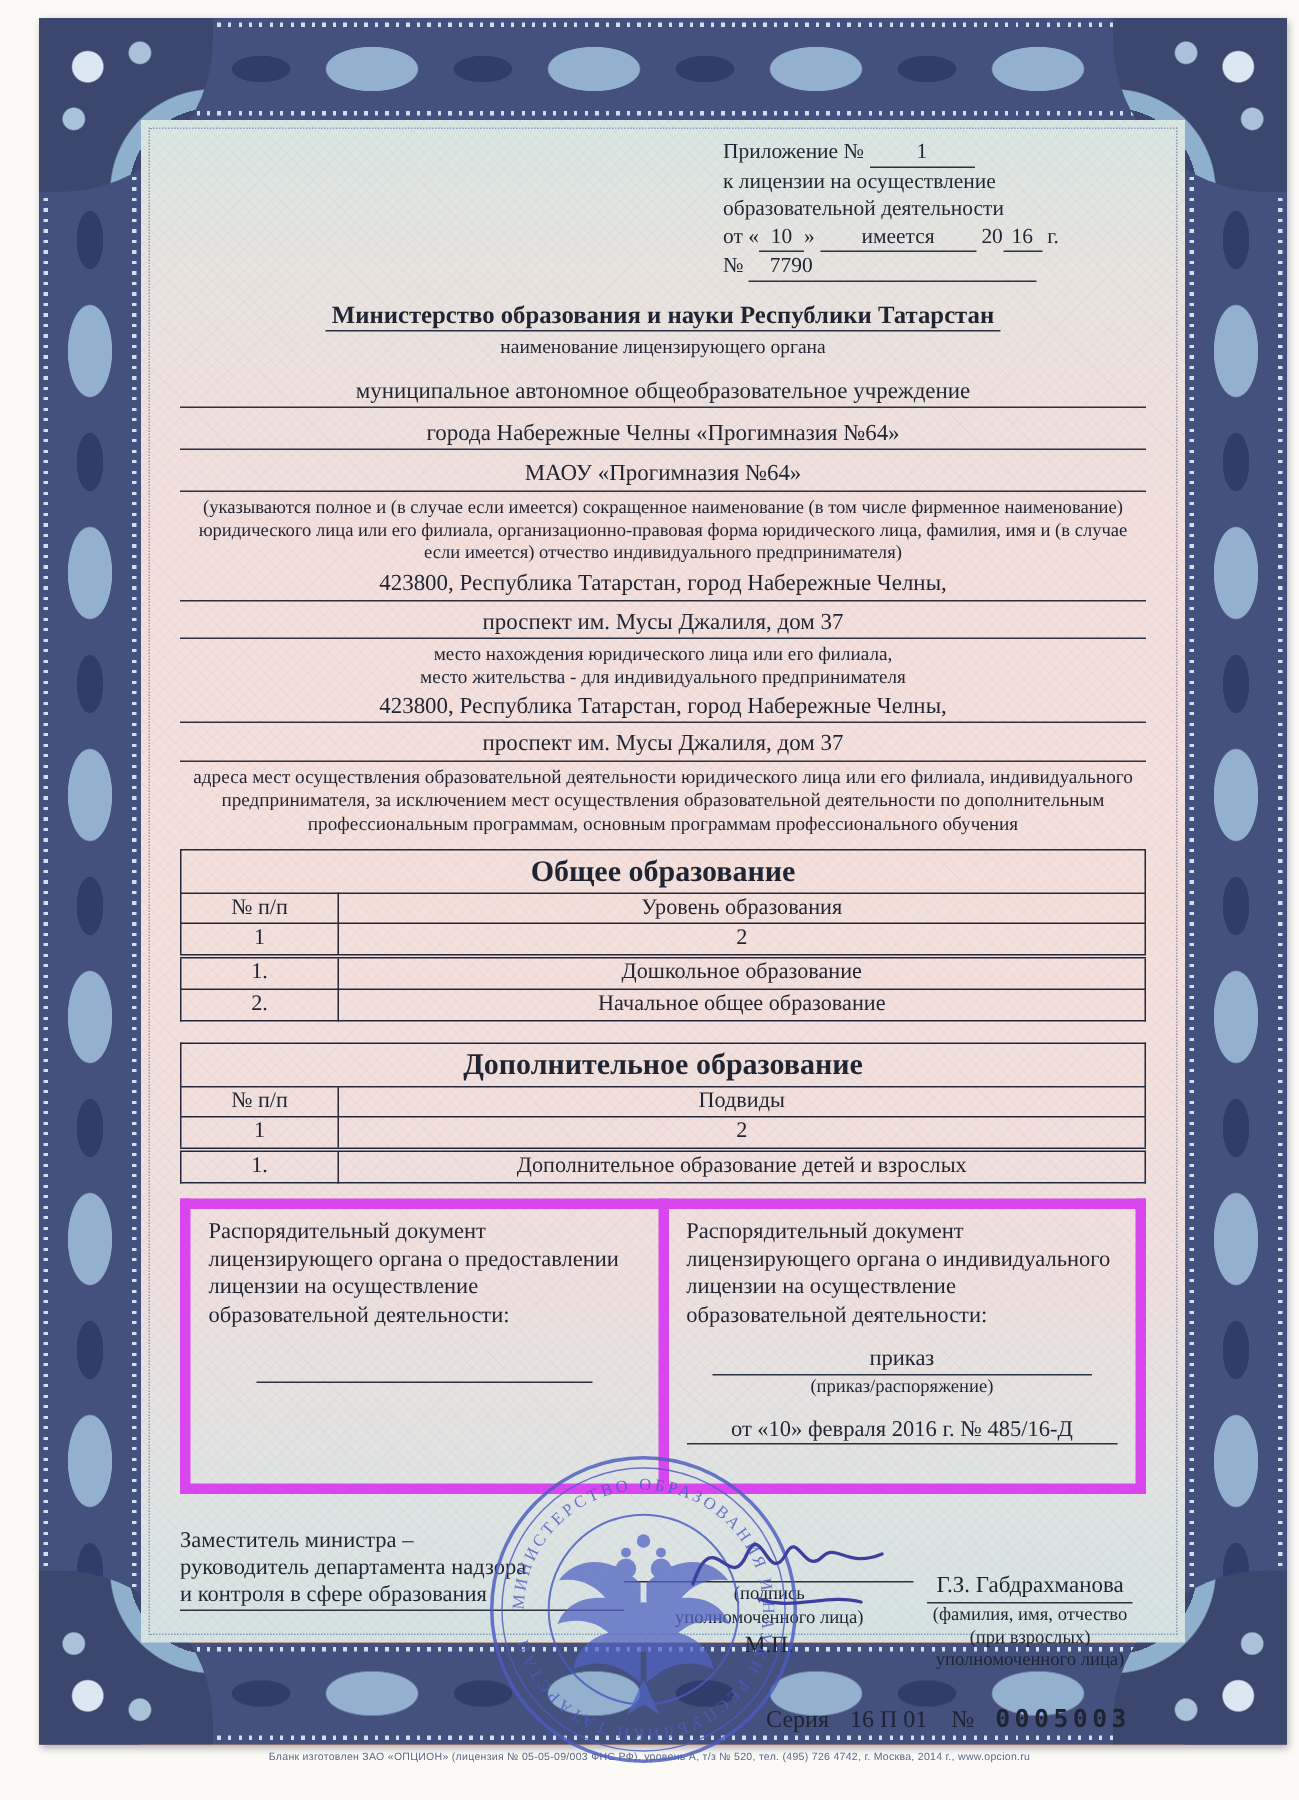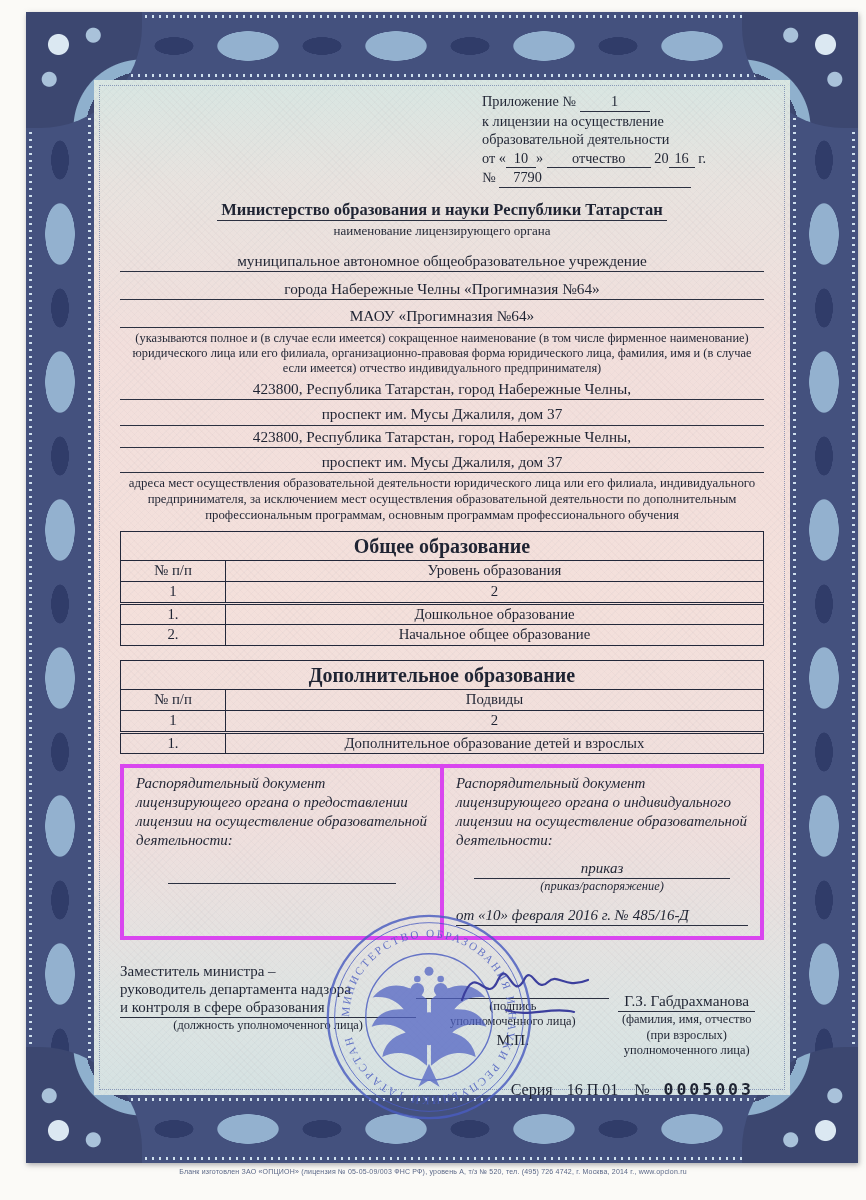--- a/index.html
+++ b/index.html
@@ -61,24 +61,24 @@
   .doc-title span{font-weight:600;font-size:16.5px;border-bottom:1px solid #2b3040;padding:0 4px 1px;}
   .orgline{margin-top:13px;font-size:15.3px;}
   .smallgap{margin-top:3px;}
   table{border-collapse:collapse;width:100%;}
   .lic-table{margin-top:8px;border:1.6px solid #23283a;}
   .lic-table td{border:1px solid #23283a;text-align:center;padding:1px 4px;font-size:14.8px;}
   .lic-table .t-title td{font-weight:700;font-size:20px;padding:2px;}
   .lic-table .t-sub td{border-bottom:3px double #23283a;}
   .col-num{width:96px;}
   .orders{margin-top:10px;border:1.6px solid #23283a;}
-  .orders td{border:4px solid #d946ef;vertical-align:top;padding:6px 12px 10px;font-size:15px;width:50%;line-height:1.25;font-style:italic;}
+  .orders td{border:7px solid #d946ef;vertical-align:top;padding:6px 12px 10px;font-size:15px;width:50%;line-height:1.25;}
   .blankline{display:block;border-bottom:1px solid #2b3040;height:0;margin:34px auto 4px;width:78%;}
   .order-type{display:block;margin:10px auto 0;width:88%;border-bottom:1px solid #2b3040;text-align:center;}
-  .order-date{display:block;margin:12px auto 0;width:100%;border-bottom:1px solid #2b3040;white-space:nowrap;}
+  .order-date{display:block;margin:12px auto 16px;width:100%;border-bottom:1px solid #2b3040;text-align:center;white-space:nowrap;}
   .sig-row{position:relative;display:flex;margin-top:22px;min-height:118px;}
   .sig-left{width:46%;}
   .sig-left .pos3{border-bottom:1px solid #2b3040;padding-bottom:1px;}
   .sig-mid{width:30%;text-align:center;}
   .sig-line{border-bottom:1px solid #2b3040;margin-top:36px;}
   .sig-right{width:24%;text-align:center;}
   .sig-name{display:inline-block;border-bottom:1px solid #2b3040;padding:0 6px 1px;margin-top:30px;font-size:15.3px;}
   .mp{font-size:15.5px;margin-top:2px;}
   .seal{position:absolute;left:202px;top:-52px;width:214px;height:214px;opacity:.82;z-index:1;pointer-events:none;}
   .signature-svg{position:absolute;left:336px;top:-12px;width:140px;height:74px;z-index:2;pointer-events:none;}
@@ -106,21 +106,21 @@
 
       <div class="appendix">
         <div class="row">
           <span>Приложение №</span>
           <span class="u" style="width:70px;">1</span>
         </div>
         <div>к лицензии на осуществление</div>
         <div>образовательной деятельности</div>
         <div class="row">
           <span>от «</span><span class="u" style="width:30px;">10</span><span>»</span>
-          <span class="u" style="width:104px;">отчество</span>
+          <span class="u" style="width:104px;">имеется</span>
           <span>20</span><span class="u" style="width:26px;">16</span>
           <span>г.</span>
         </div>
         <div class="row">
           <span>№</span>
           <span class="u" style="width:178px;text-align:left;padding-left:14px;">7790</span>
         </div>
       </div>
 
       <div class="doc-title">
@@ -128,20 +128,24 @@
       </div>
       <div class="caption" style="margin-top:3px;font-size:13px;">наименование лицензирующего органа</div>
 
       <div class="orgline fullline">муниципальное автономное общеобразовательное учреждение</div>
       <div class="orgline fullline" style="margin-top:8px;">города Набережные Челны «Прогимназия №64»</div>
       <div class="orgline fullline" style="margin-top:7px;">МАОУ «Прогимназия №64»</div>
       <div class="caption smallgap">(указываются полное и (в случае если имеется) сокращенное наименование (в том числе фирменное наименование) юридического лица или его филиала, организационно-правовая форма юридического лица, фамилия, имя и (в случае если имеется) отчество индивидуального предпринимателя)</div>
 
       <div class="fullline" style="margin-top:4px;font-size:15.3px;">423800, Республика Татарстан, город Набережные Челны,</div>
       <div class="fullline" style="margin-top:5px;font-size:15.3px;">проспект им. Мусы Джалиля, дом 37</div>
+      <div class="caption smallgap" style="font-size:12.8px;">
+        <div>место нахождения юридического лица или его филиала,</div>
+        <div>место жительства - для индивидуального предпринимателя</div>
+      </div>
 
       <div class="fullline" style="margin-top:2px;font-size:15.3px;">423800, Республика Татарстан, город Набережные Челны,</div>
       <div class="fullline" style="margin-top:5px;font-size:15.3px;">проспект им. Мусы Джалиля, дом 37</div>
       <div class="caption smallgap" style="font-size:12.8px;max-width:640px;margin-left:auto;margin-right:auto;">адреса мест осуществления образовательной деятельности юридического лица или его филиала, индивидуального предпринимателя, за исключением мест осуществления образовательной деятельности по дополнительным профессиональным программам, основным программам профессионального обучения</div>
 
       <table class="lic-table">
         <tbody>
           <tr class="t-title">
             <td colspan="2">Общее образование</td>
           </tr>
@@ -199,21 +203,20 @@
             </td>
           </tr>
         </tbody>
       </table>
 
       <div class="sig-row">
         <div class="sig-left">
           <div>Заместитель министра –</div>
           <div>руководитель департамента надзора</div>
           <div class="pos3">и контроля в сфере образования</div>
-          <div class="caption">(должность уполномоченного лица)</div>
         </div>
         <div class="sig-mid">
           <div class="sig-line"></div>
           <div class="caption">(подпись</div>
           <div class="caption">уполномоченного лица)</div>
           <div class="mp">М.П.</div>
         </div>
         <div class="sig-right">
           <div><span class="sig-name">Г.З. Габдрахманова</span></div>
           <div class="caption">(фамилия, имя, отчество</div>

